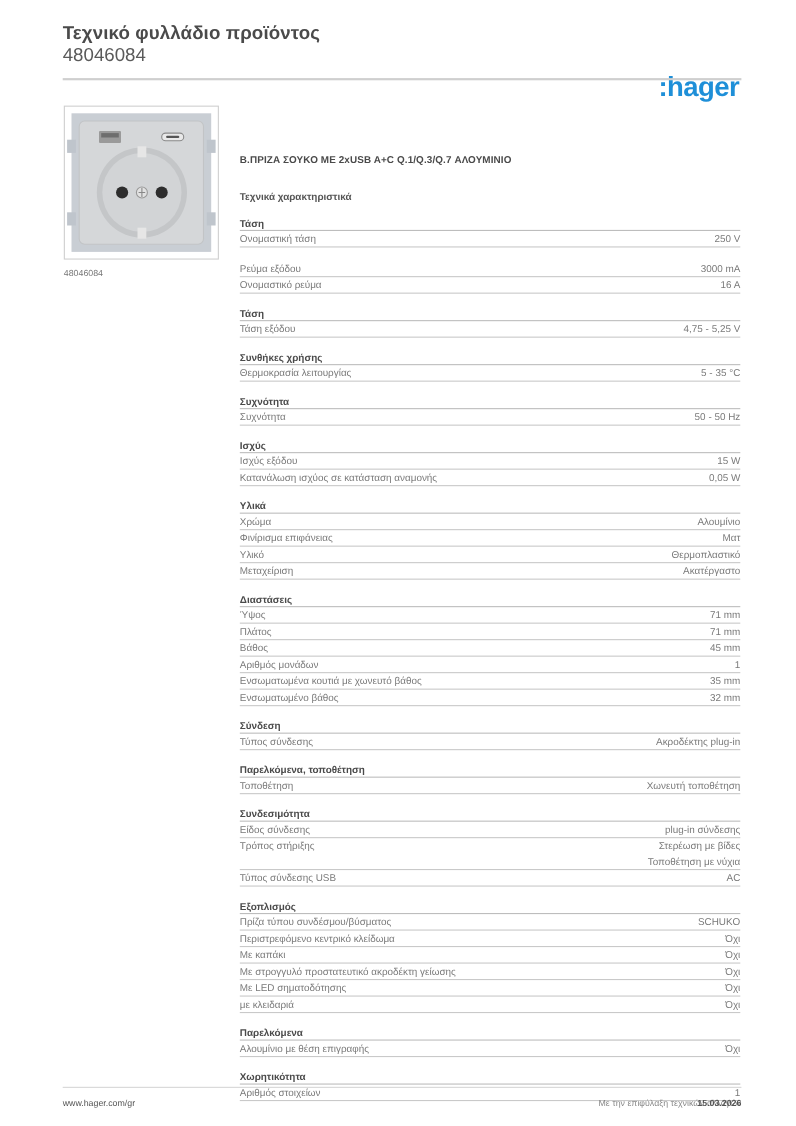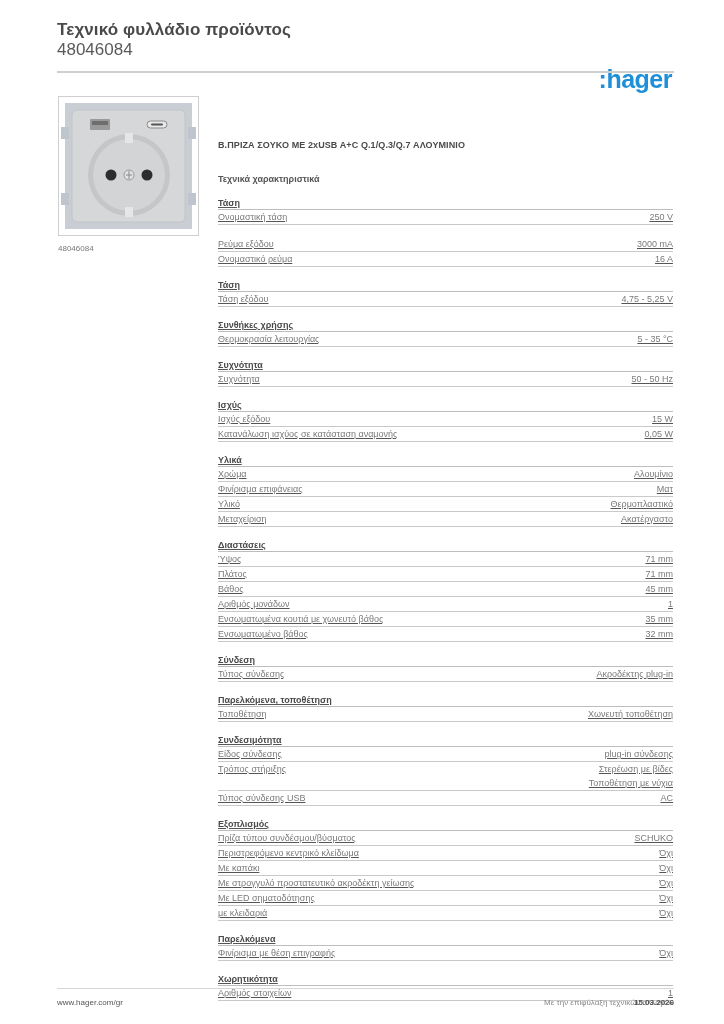--- a/index.html
+++ b/index.html
@@ -23,21 +23,21 @@
       border: 1px solid #cfcfcf; background: #fff;
     }
     .product-frame svg { display: block; }
     .product-caption { position: absolute; left: 58px; top: 244px; font-size: 8px; color: #777; }
 
     
     .main { position: absolute; left: 218px; top: 96px; width: 455px; margin-top: 44px; }
     .product-name { font-size: 9px; font-weight: bold; color: #4a4a4a; letter-spacing: 0.1px; height: 12px; }
     .spec-heading { margin-top: 22px; font-size: 9px; font-weight: bold; color: #555; height: 12px; }
 
-    .section { margin-top: 12px; text-decoration: underline; }
+    .section { margin-top: 12px; }
     .section:first-of-type { margin-top: 11px; }
     .section-title {
       font-size: 9px; font-weight: bold; color: #4a4a4a; height: 13px; line-height: 12px;
       border-bottom: 1px solid #bdbdbd;
     }
     .row {
       display: flex; justify-content: space-between; align-items: flex-start;
       font-size: 9px; color: #7a7a7a; line-height: 14px; min-height: 15px;
       border-bottom: 1px solid #c9c9c9;
     }
@@ -243,21 +243,21 @@
             <span class="val">Όχι</span>
           </div>
           <div class="row">
             <span class="label">με κλειδαριά</span>
             <span class="val">Όχι</span>
           </div>
         </div>
         <div class="section">
           <div class="section-title">Παρελκόμενα</div>
           <div class="row">
-            <span class="label">Φινίρισμα με θέση επιγραφής</span>
+            <span class="label">Αλουμίνιο με θέση επιγραφής</span>
             <span class="val">Όχι</span>
           </div>
         </div>
         <div class="section">
           <div class="section-title">Χωρητικότητα</div>
           <div class="row">
             <span class="label">Αριθμός στοιχείων</span>
             <span class="val">1</span>
           </div>
         </div>

